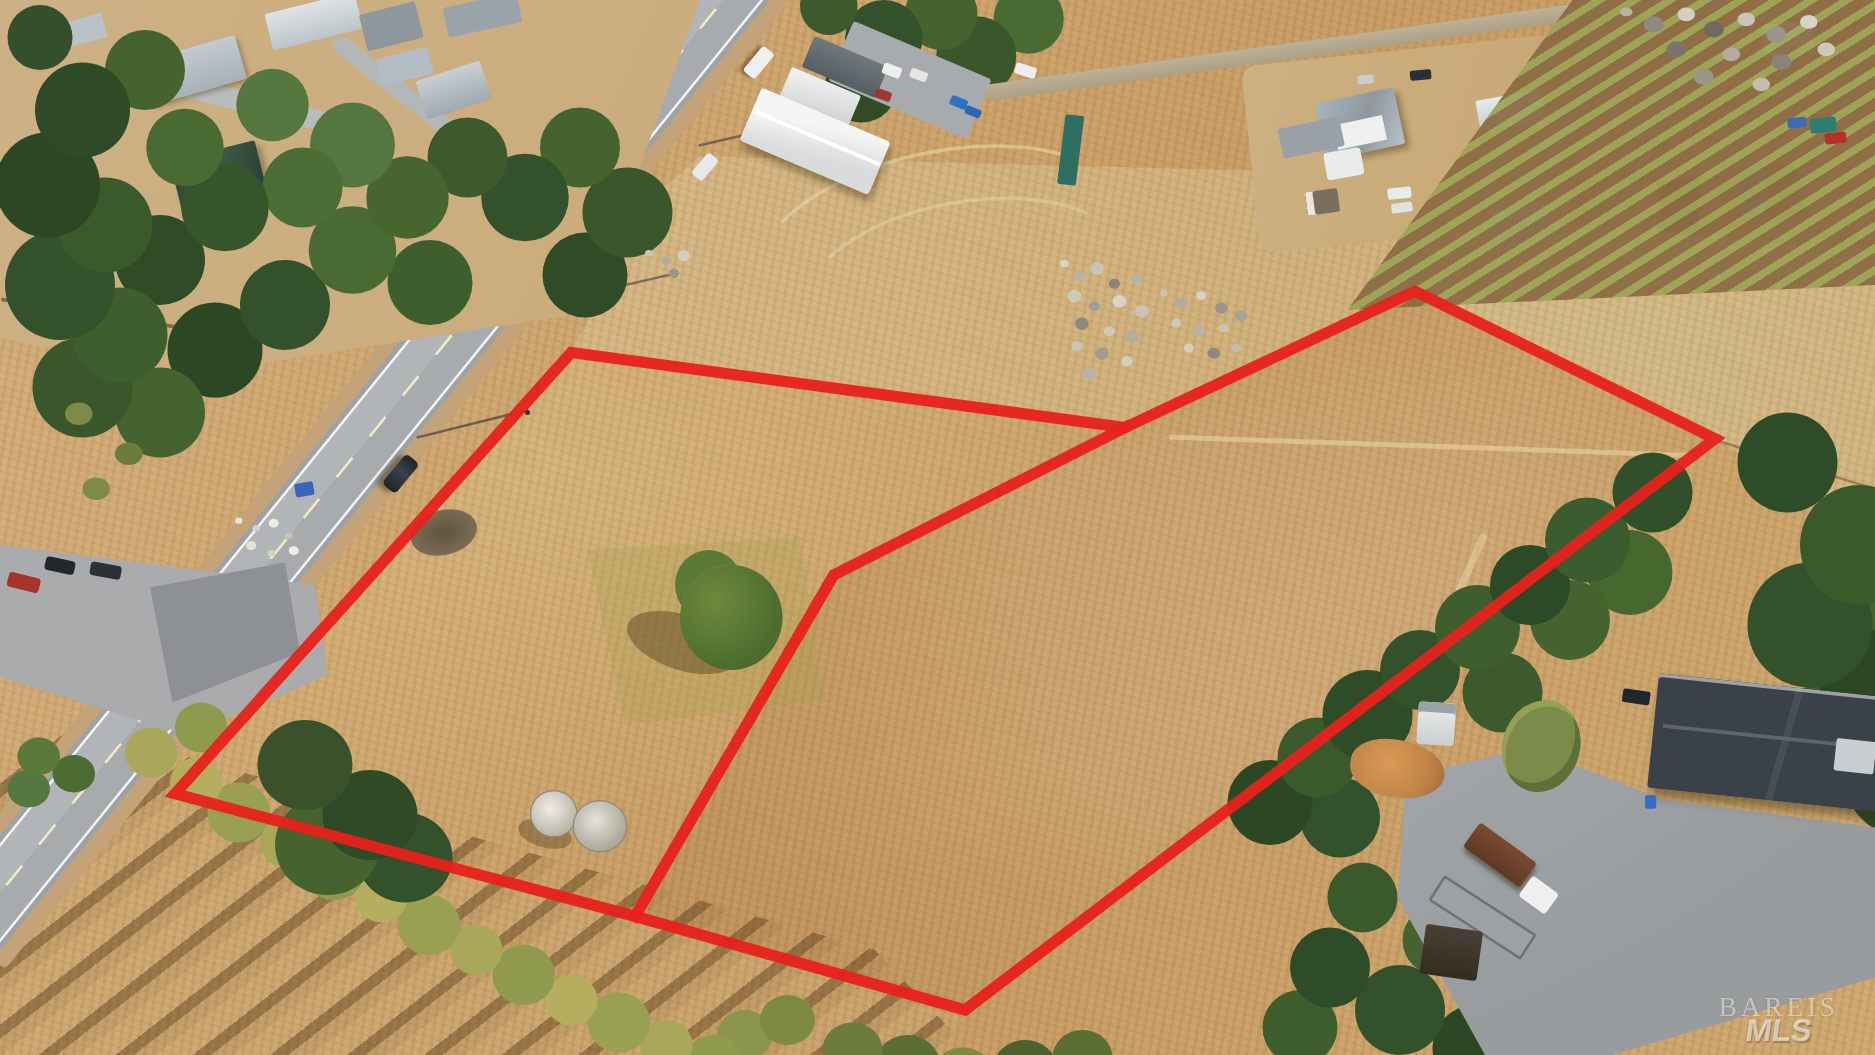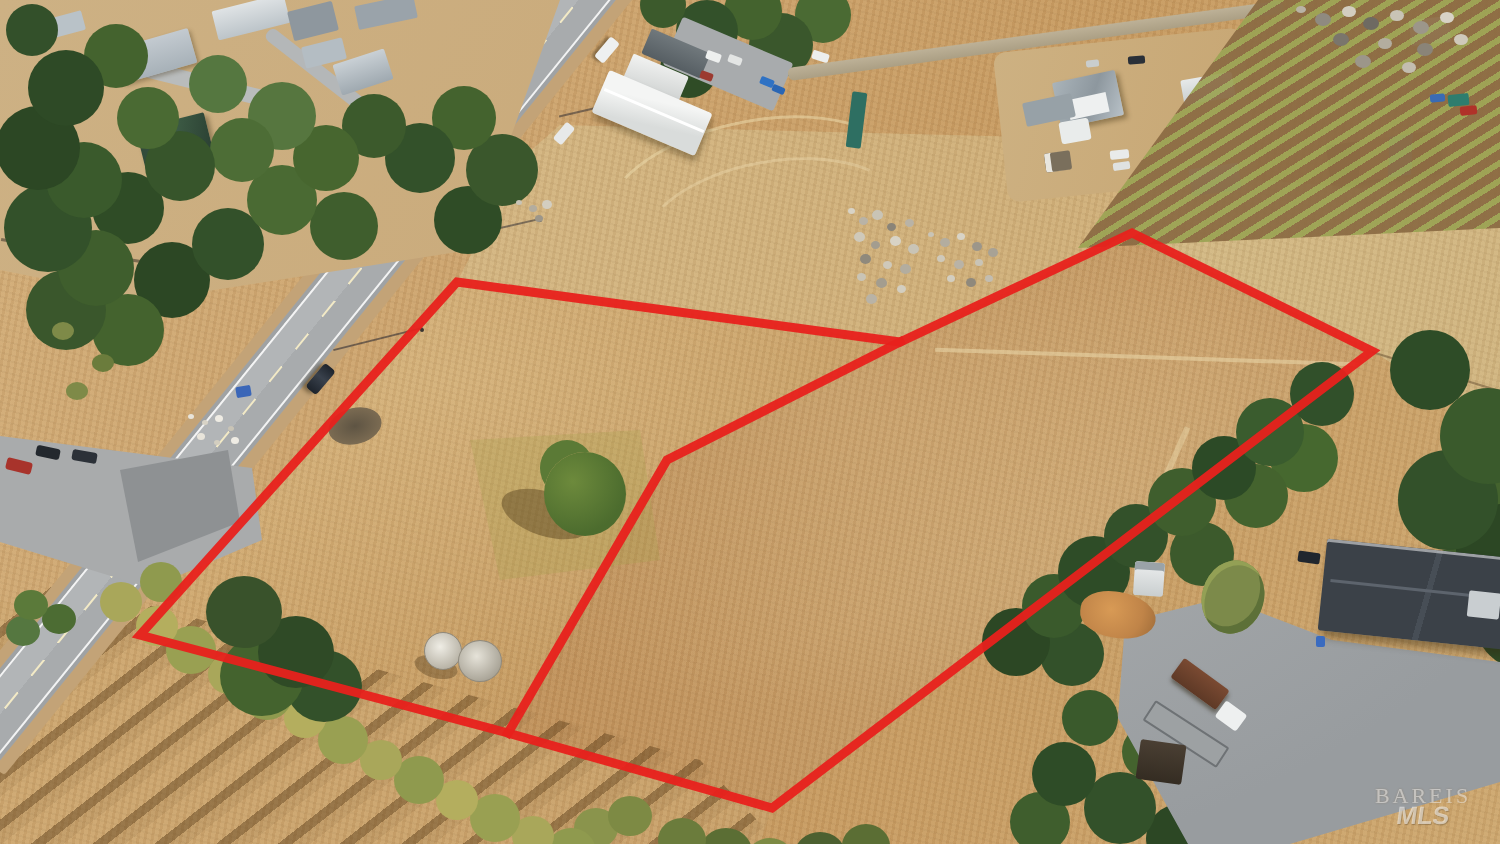--- a/index.html
+++ b/index.html
@@ -3,21 +3,21 @@
 <meta charset="utf-8">
 <style>
   html,body{margin:0;padding:0;background:#222;}
   .photo{position:relative;width:1500px;height:844px;overflow:hidden;
          background:linear-gradient(115deg,#d2ad78 0%,#cda46e 30%,#c79a60 60%,#cda76f 100%);
          font-family:"Liberation Sans",sans-serif;}
   .r{position:absolute;}
   .b{position:absolute;border-radius:50%;}
   .full{position:absolute;left:0;top:0;width:1500px;height:844px;}
   .bl{fill:none;stroke:#e8211c;stroke-width:9;stroke-linejoin:miter;stroke-linecap:square;opacity:.95;}
-  .wm{position:absolute;right:12px;bottom:16px;width:130px;text-align:center;line-height:1;pointer-events:none;}
+  .wm{position:absolute;right:12px;bottom:6px;width:130px;text-align:center;line-height:1;pointer-events:none;}
   .wm .l1{font-family:"Liberation Serif",serif;font-size:22px;letter-spacing:3px;color:rgba(255,255,255,.48);text-shadow:0 0 2px rgba(120,90,50,.35);}
   .wm .l2{font-family:"Liberation Sans",sans-serif;font-weight:bold;font-size:25px;color:rgba(255,255,255,.55);transform:skewX(-8deg);margin-top:-4px;text-shadow:1px 1px 1px rgba(90,70,40,.4);}
 </style>
 </head>
 <body>
 
 <div class="photo">
 
   <div class="full" style="clip-path:polygon(457px 282px,900px 342px,667px 460px,508px 733px,140px 635px);
               background:radial-gradient(ellipse at 30% 45%,rgba(222,193,140,.55),transparent 60%),

